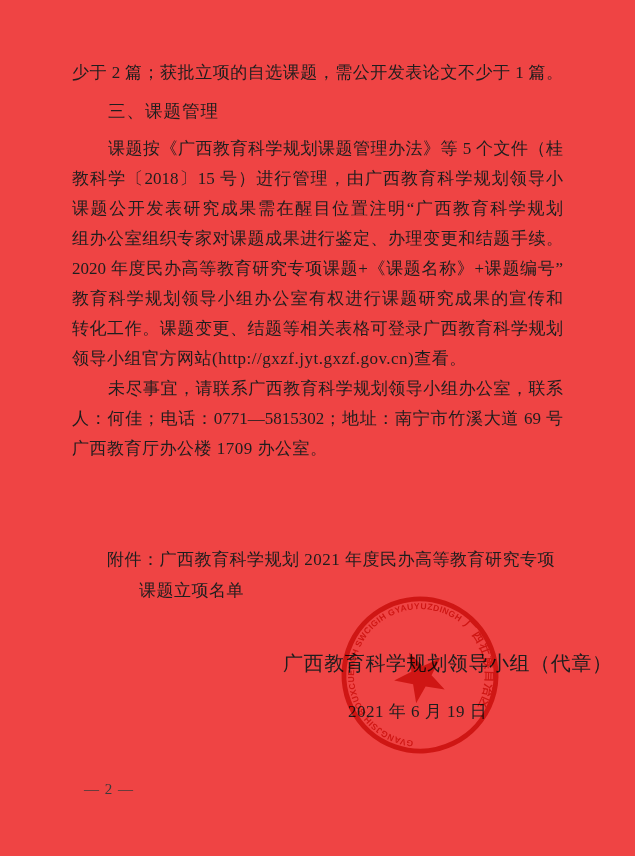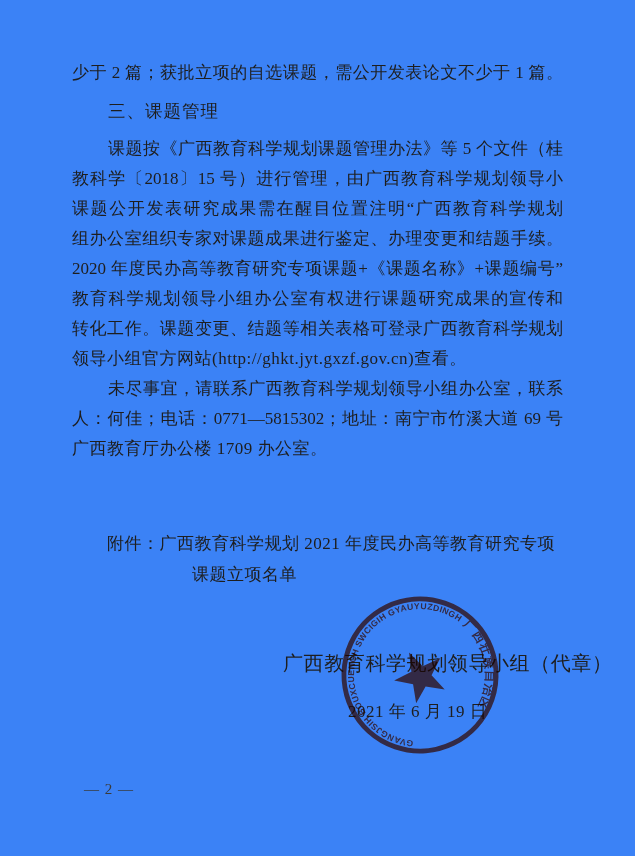--- a/index.html
+++ b/index.html
@@ -1,20 +1,20 @@
 <!DOCTYPE html>
 <html><head>
 <meta charset="utf-8">
 <style>
   html, body { margin: 0; padding: 0; }
   .page {
     position: relative;
     width: 635px;
     height: 856px;
-    background: #3b82f6;
+    background: #ef4444;
     overflow: hidden;
     font-family: "Liberation Serif", serif;
     color: #1e1e1e;
   }
   
   .content {
     position: absolute;
     left: 72px;
     top: 58px;
     width: 491px;
@@ -41,26 +41,26 @@
     margin: 8px 0 8px 0;
     padding-left: 36px;
     letter-spacing: 1px;
     text-align: left;
     text-align-last: left;
   }
   
   .attachment {
     position: absolute;
     left: 107px;
-    top: 528px;
+    top: 544px;
     font-size: 17px;
     line-height: 31px;
     letter-spacing: 0.5px;
   }
-  .attachment .att-line2 { margin-left: 85px; }
+  .attachment .att-line2 { margin-left: 32px; }
   
   .sig-org {
     position: absolute;
     left: 283px;
     top: 650px;
     font-size: 20px;
     letter-spacing: 0.6px;
     white-space: nowrap;
   }
   .sig-date {
@@ -108,21 +108,21 @@
   <div class="content">
     <div class="jline">少于 2 篇；获批立项的自选课题，需公开发表论文不少于 1 篇。</div>
     <div class="heading">三、课题管理</div>
     <div class="jline" style="text-indent:36px">课题按《广西教育科学规划课题管理办法》等 5 个文件（桂</div>
     <div class="jline">教科学〔2018〕15 号）进行管理，由广西教育科学规划领导小</div>
     <div class="jline">课题公开发表研究成果需在醒目位置注明“广西教育科学规划</div>
     <div class="jline">组办公室组织专家对课题成果进行鉴定、办理变更和结题手续。</div>
     <div class="jline">2020 年度民办高等教育研究专项课题+《课题名称》+课题编号”</div>
     <div class="jline">教育科学规划领导小组办公室有权进行课题研究成果的宣传和</div>
     <div class="jline">转化工作。课题变更、结题等相关表格可登录广西教育科学规划</div>
-    <div class="jline endline">领导小组官方网站(http://ghkt.jyt.gxzf.gov.cn)查看。</div>
+    <div class="jline endline">领导小组官方网站(http://gxzf.jyt.gxzf.gov.cn)查看。</div>
     <div class="jline" style="text-indent:36px">未尽事宜，请联系广西教育科学规划领导小组办公室，联系</div>
     <div class="jline">人：何佳；电话：0771—5815302；地址：南宁市竹溪大道 69 号</div>
     <div class="jline endline">广西教育厅办公楼 1709 办公室。</div>
   </div>
 
   <div class="attachment">
     <div class="att-line1">附件：广西教育科学规划 2021 年度民办高等教育研究专项</div>
     <div class="att-line2">课题立项名单</div>
   </div>
 

